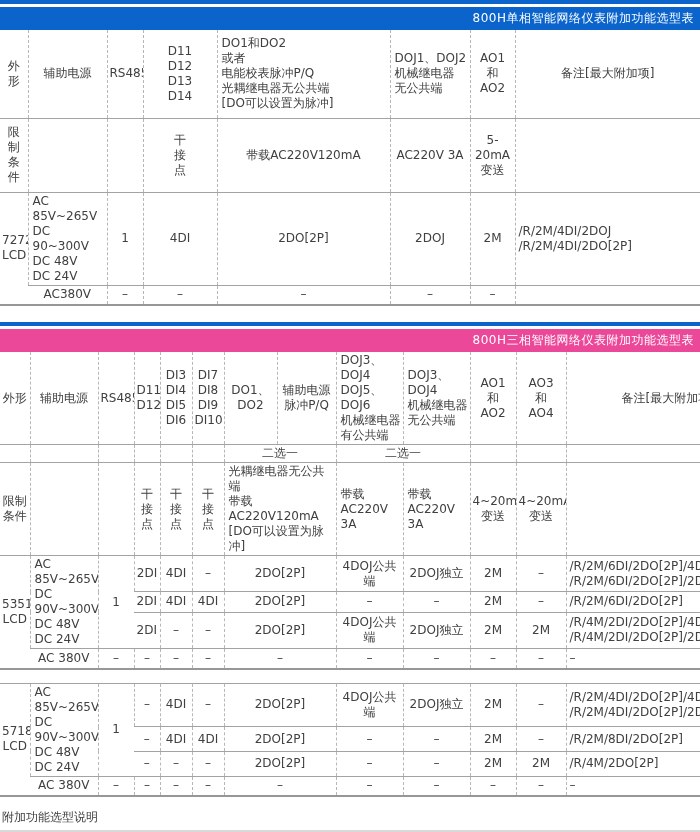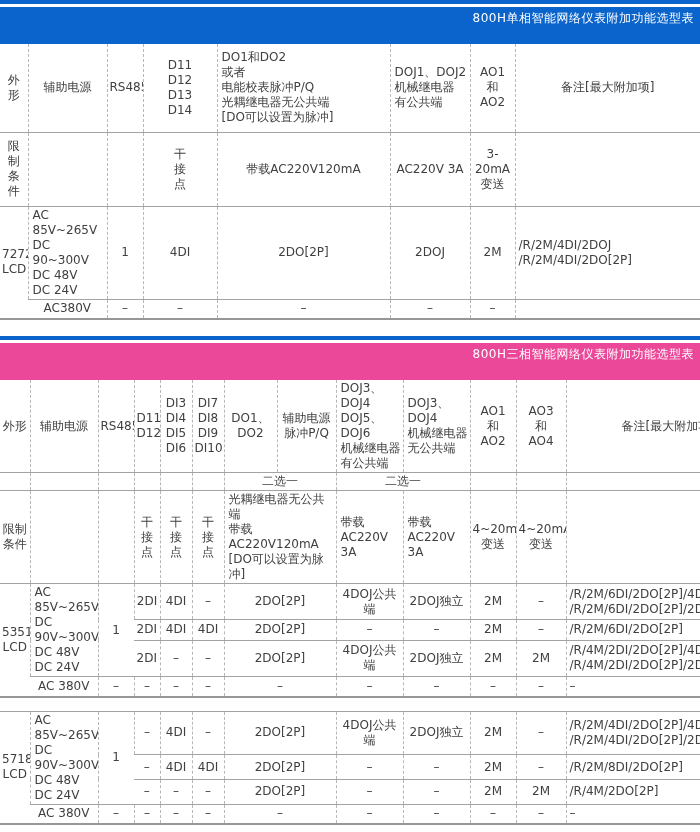--- a/index.html
+++ b/index.html
@@ -3,21 +3,21 @@
 <meta charset="utf-8">
 <style>
   html,body{margin:0;padding:0;}
   body{
     width:700px;height:832px;overflow:hidden;background:#fff;
     font-family:"DejaVu Sans","Liberation Sans",sans-serif;
     font-size:12px;color:#404040;
   }
   .bar-thin{height:4px;width:700px;}
   .bar-title{
-    height:37px;width:700px;margin-top:3px;box-sizing:border-box;
+    height:23px;width:700px;margin-top:3px;box-sizing:border-box;
     color:#fff;text-align:right;line-height:23px;padding-right:6px;
     font-size:12px;letter-spacing:0.5px;
   }
   .clip{width:700px;overflow:hidden;}
   table{border-collapse:collapse;table-layout:fixed;border-bottom:2px solid #979797;}
   #t1{width:700px;}
   #t2a,#t2b{width:770px;}
   #t2b{margin-top:13px;}
   td{
     border-left:1px dashed #b7b7b7;border-top:1px solid #a3a3a3;
@@ -63,37 +63,37 @@
 D12
 D13
 D14</td>
     <td class="tl">DO1和DO2
 或者
 电能校表脉冲P/Q
 光耦继电器无公共端
 [DO可以设置为脉冲]</td>
     <td class="tl">DOJ1、DOJ2
 机械继电器
-有公共端</td>
+无公共端</td>
     <td>AO1
 和
 AO2</td>
     <td>备注[最大附加项]</td>
   </tr>
   <tr class="rl1">
     <td>限制
 条件</td>
     <td></td>
     <td></td>
     <td>干
 接
 点</td>
     <td>带载AC220V120mA</td>
     <td>AC220V 3A</td>
-    <td>3-20mA
+    <td>5-20mA
 变送</td>
     <td></td>
   </tr>
   <tr class="rd1">
     <td rowspan="2">7272
 LCD</td>
     <td class="tl">AC 85V~265V
 DC 90~300V
 DC 48V
 DC 24V</td>

